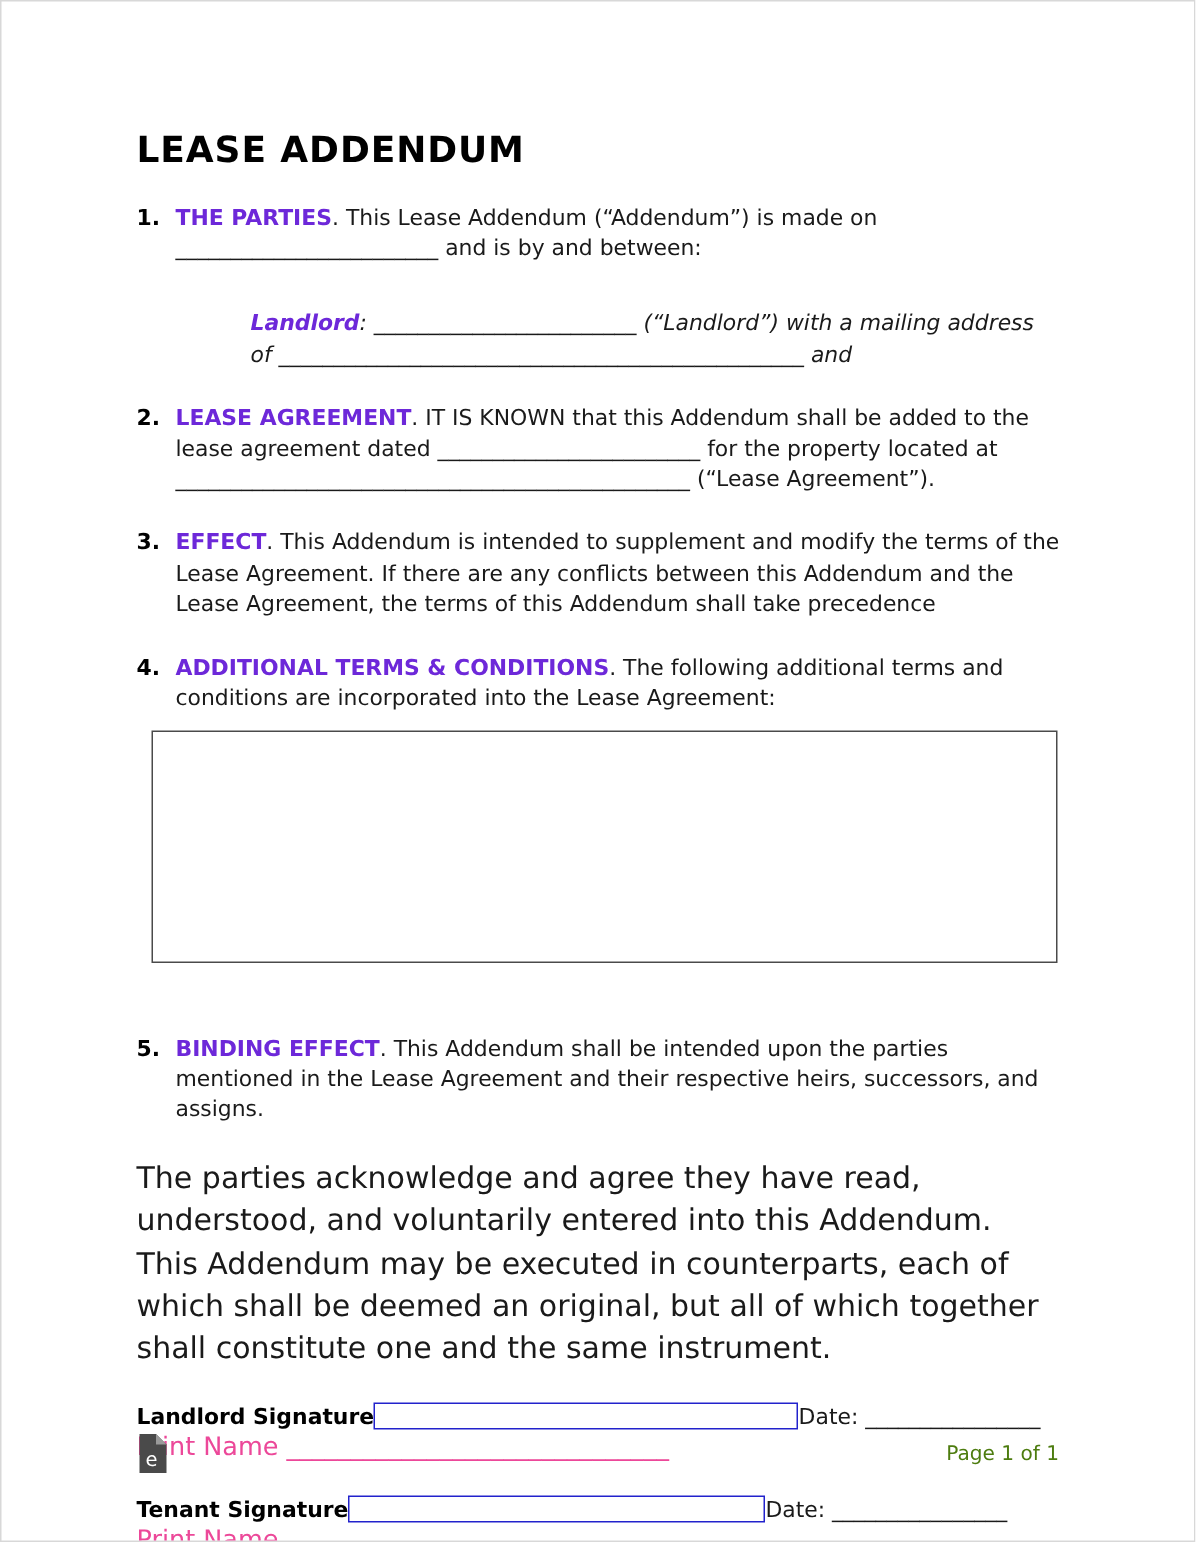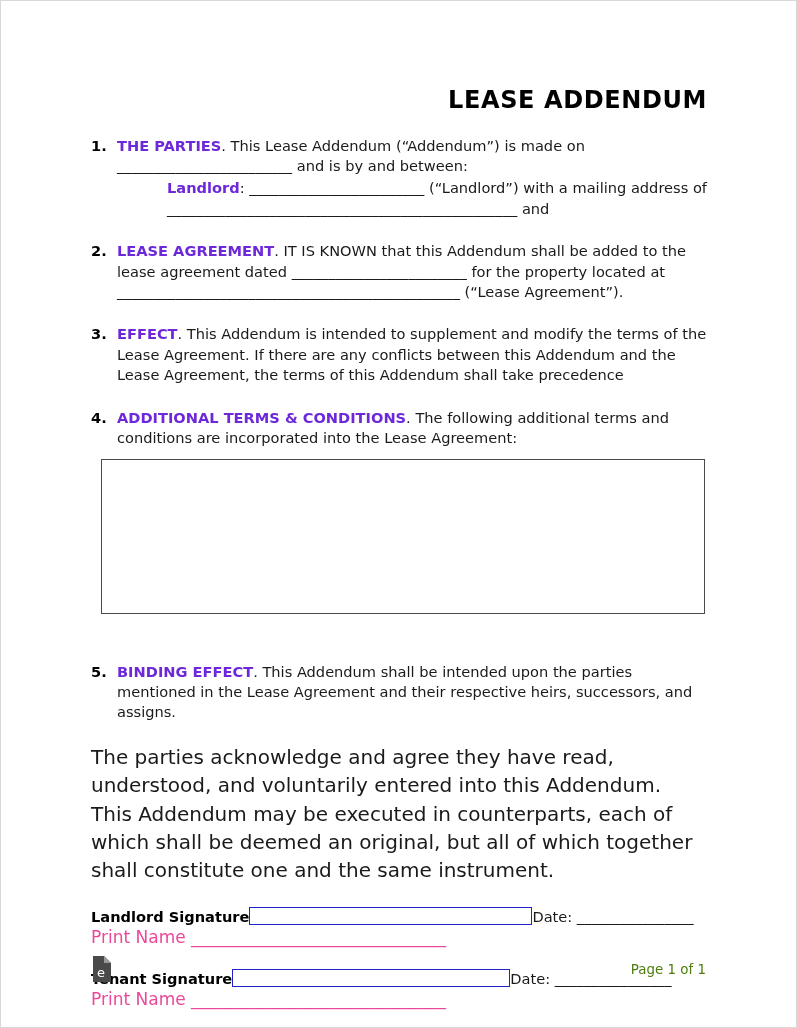--- a/index.html
+++ b/index.html
@@ -19,21 +19,21 @@
     box-sizing: border-box;
     overflow: hidden;
   }
   .content {
     position: absolute;
     left: 90px;
     top: 0;
     width: 616px;
   }
   .doc-title {
-    text-align: right;
+    text-align: left;
     font-size: 24px;
     font-weight: bold;
     letter-spacing: 0.6px;
     color: #000;
     margin-top: 85px;
     margin-bottom: 0;
   }
   .clause {
     display: flex;
     align-items: flex-start;
@@ -51,24 +51,25 @@
   }
   .clause .body {
     flex: 1 1 auto;
   }
   .lbl {
     font-weight: bold;
     color: #6d28d9;
   }
   .indent-block {
     margin-left: 50px;
-    margin-top: 0;
+    margin-top: 28px;
     font-size: 14.6px;
     line-height: 1.45;
     color: #1a1a1a;
+    font-style: italic;
   }
   .indent-block .lbl {
     font-weight: bold;
   }
   .terms-box {
     margin-top: 10px;
     margin-left: 10px;
     width: 604px;
     height: 155px;
     border: 1px solid #4a4a4a;

